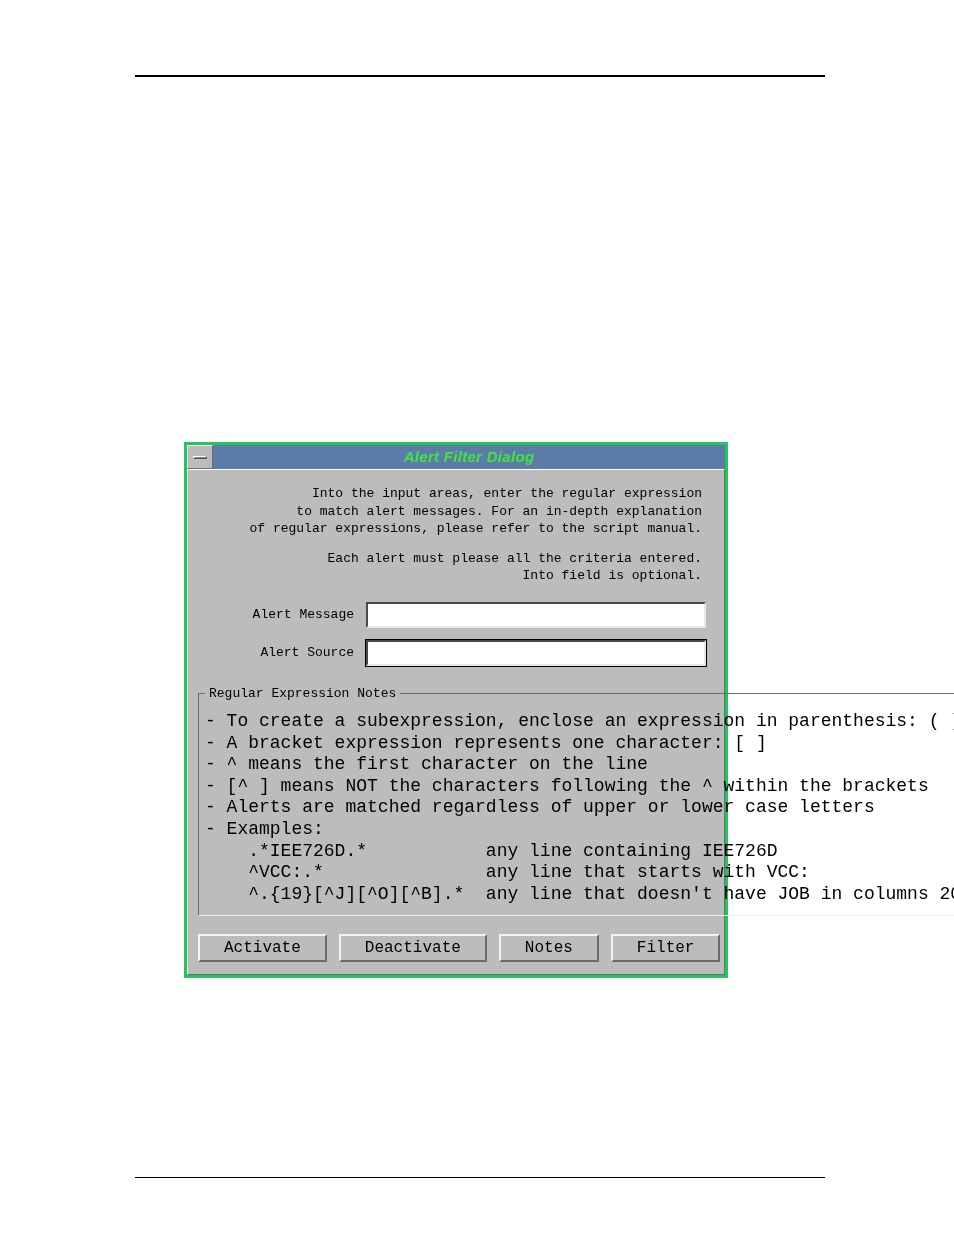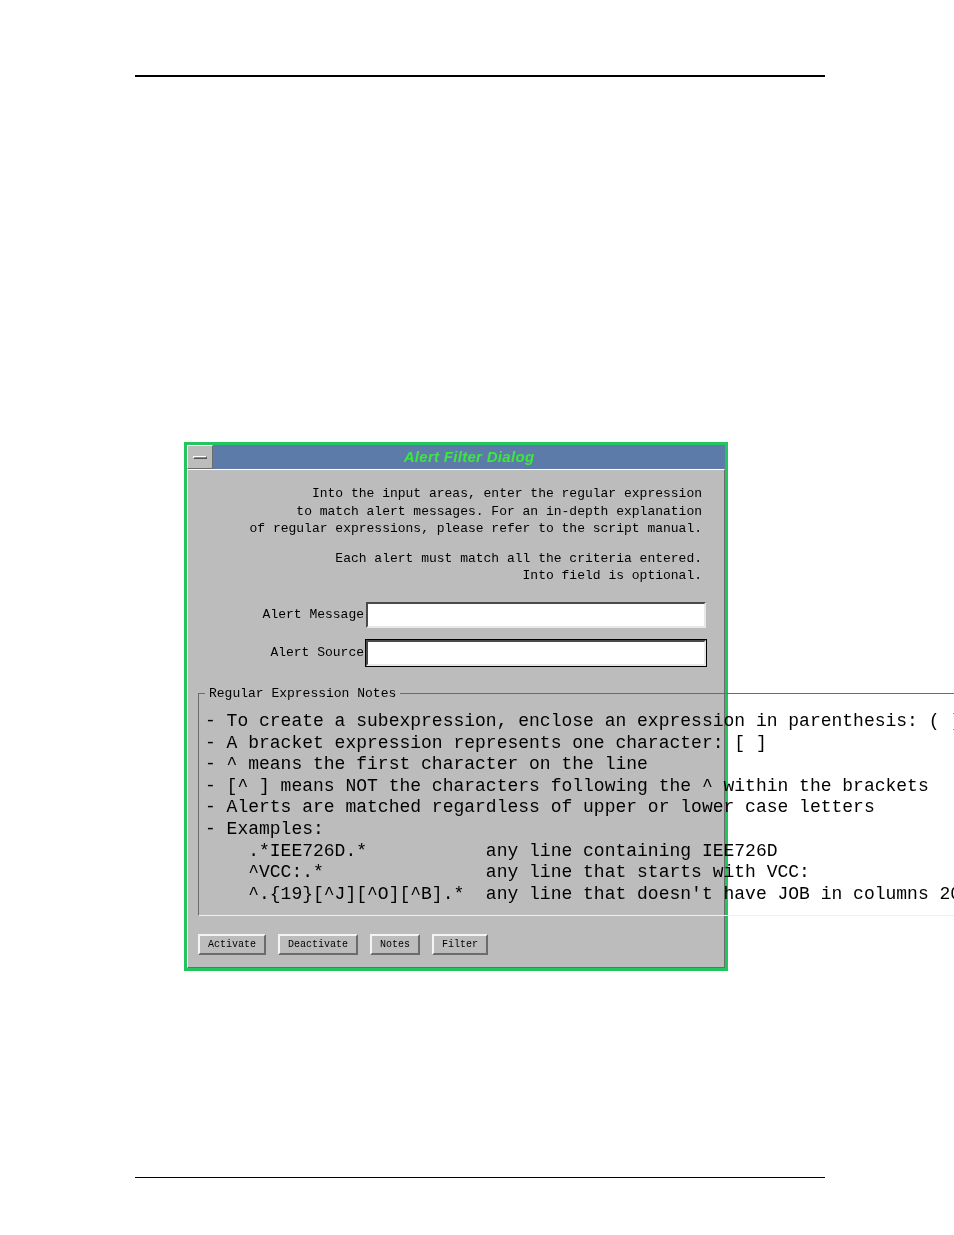--- a/index.html
+++ b/index.html
@@ -83,21 +83,21 @@
       line-height: 1.2;
     }
     .intro-block p { margin-bottom: 2px; }
     .field-row {
       display: flex;
       align-items: center;
       justify-content: flex-end;
       padding: 6px 10px 6px 0;
     }
     .field-label {
-      margin-right: 2px;
+      margin-right: 12px;
       white-space: nowrap;
     }
     .text-input {
       width: 340px;
       height: 26px;
       background: #fff;
       border: 2px solid #000;
       border-top-color: #4a4a4a;
       border-left-color: #4a4a4a;
       border-right-color: #e8e8e8;
@@ -135,23 +135,23 @@
       gap: 12px;
       padding: 18px 2px 2px 2px;
     }
     .motif-btn {
       background: #bcbcbc;
       border: 2px solid;
       border-top-color: #f4f4f4;
       border-left-color: #f4f4f4;
       border-right-color: #6b6b6b;
       border-bottom-color: #6b6b6b;
-      padding: 3px 8px;
-      font-family: "Courier New", monospace;
-      font-size: 10px;
+      padding: 3px 24px;
+      font-family: "Courier New", monospace;
+      font-size: 16px;
       cursor: pointer;
     }
   </style>
 </head>
 <body>
 
 <div class="page-divider-top"></div>
 
 <div class="dialog-window">
   <div class="title-bar">
@@ -161,21 +161,21 @@
     <div class="title-text">Alert Filter Dialog</div>
   </div>
 
   <div class="client-area">
 
     <div class="intro-block">
       <p>Into the input areas, enter the regular expression</p>
       <p>to match alert messages. For an in-depth explanation</p>
       <p>of regular expressions, please refer to the script manual.</p>
       <p style="height:10px"></p>
-      <p>Each alert must match all the criteria entered.</p>
+      <p>Each alert must please all the criteria entered.</p>
       <p>Into field is optional.</p>
     </div>
 
     <div class="field-row">
       <span class="field-label">Alert Message</span>
       <input class="text-input" type="text" value="" style="">
     </div>
 
     <div class="field-row">
       <span class="field-label">Alert Source</span>

